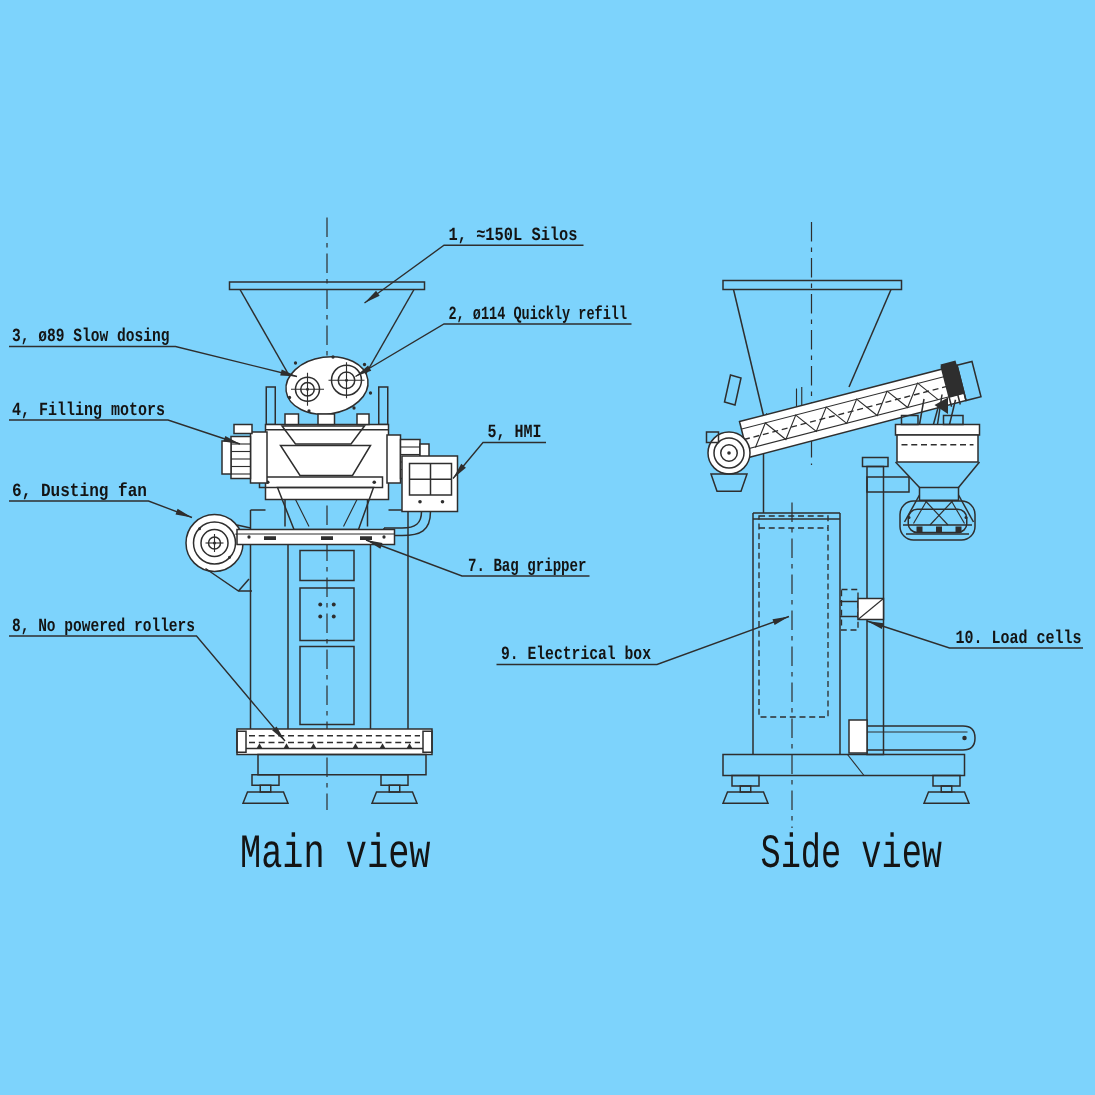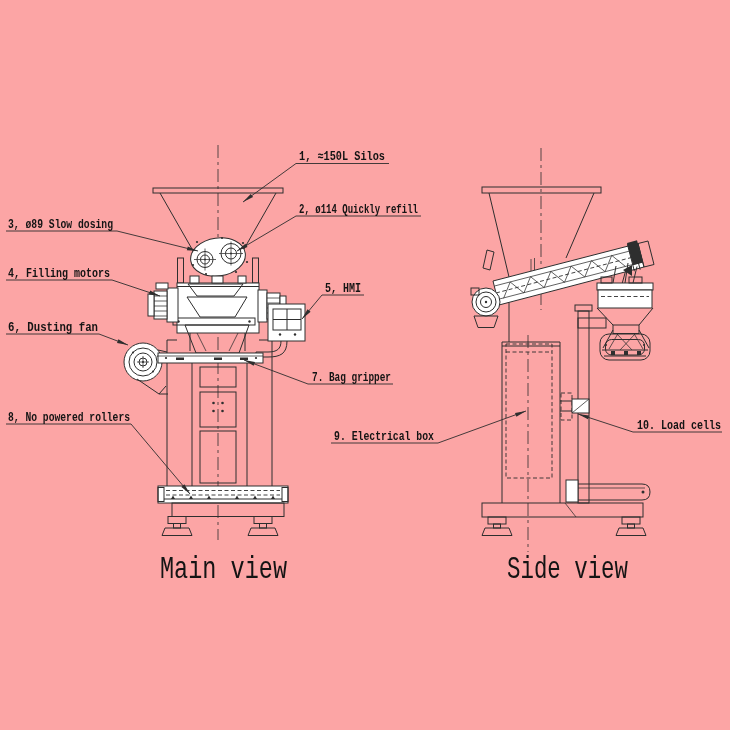--- a/index.html
+++ b/index.html
@@ -1,16 +1,16 @@
 <!DOCTYPE html>
 <html><head>
 <meta charset="utf-8">
 <style>
   html,body{margin:0;padding:0;background:#ffffff;}
-  .canvas{position:relative;width:730px;height:730px;background:#fca5a5;overflow:hidden;}
+  .canvas{position:relative;width:730px;height:730px;background:#7dd3fc;overflow:hidden;}
   svg{display:block;}
   svg *{fill:none;stroke:#2e2e2e;stroke-width:1;stroke-linecap:butt;stroke-linejoin:miter;}
   svg .t{stroke-width:0.75;}
   svg .d{stroke-dasharray:4,2.5;stroke-width:0.9;}
   svg .c{stroke-dasharray:13,4,3,4;stroke-width:0.8;}
   svg .f{fill:#2e2e2e;stroke:none;}
   svg .w{fill:#ffffff;}
   svg .leader{stroke-width:0.9;fill:none;}
   svg text{stroke:none;fill:#141414;}
   svg text.lbl{font-family:"Liberation Mono","DejaVu Sans Mono",monospace;font-weight:bold;font-size:12.5px;}

